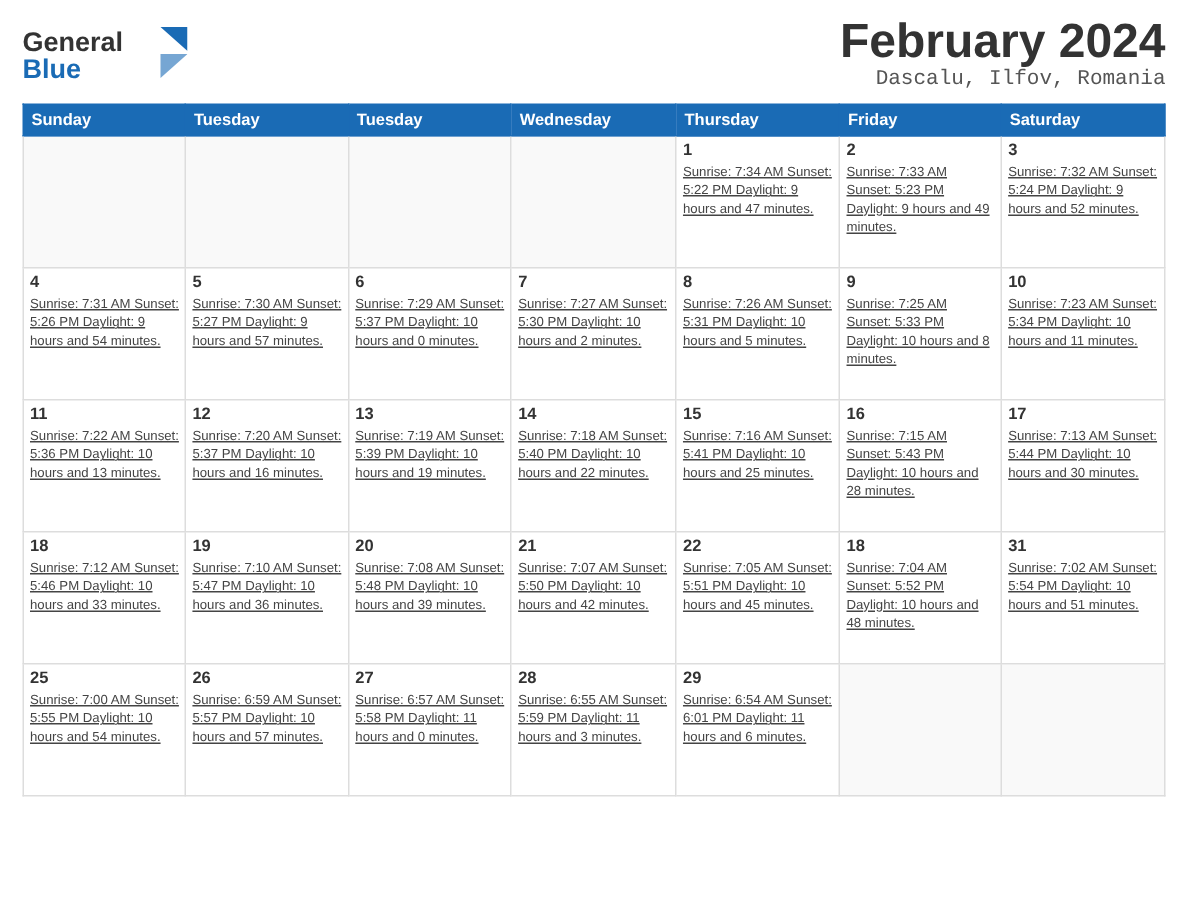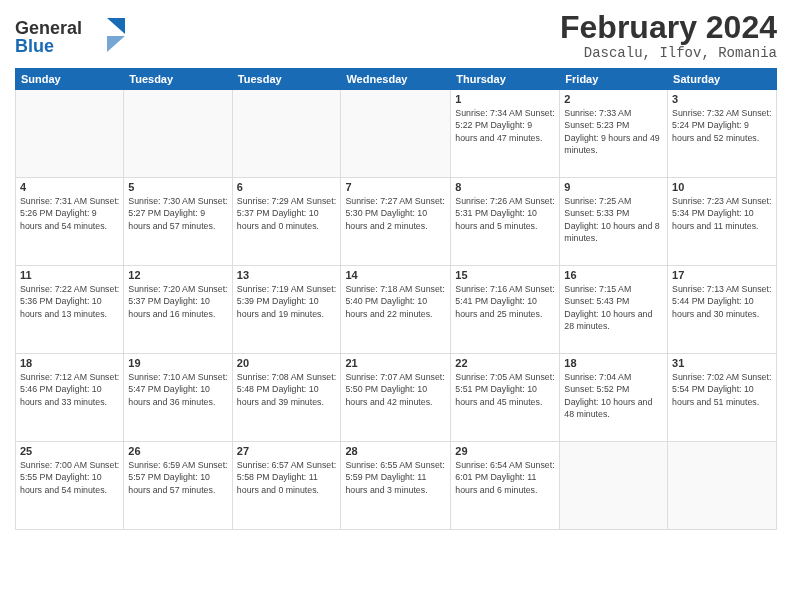--- a/index.html
+++ b/index.html
@@ -65,20 +65,21 @@
       font-size: 11px;
       font-weight: bold;
       color: #333;
       display: block;
       margin-bottom: 2px;
     }
     .day-info {
       color: #444;
       font-size: 8.8px;
       line-height: 1.4;
+      text-decoration: underline;
     }
     .empty-cell {
       background: #f9f9f9;
     }
   </style>
 </head>
 <body>
 
 <div class="container">
   <div class="header">

